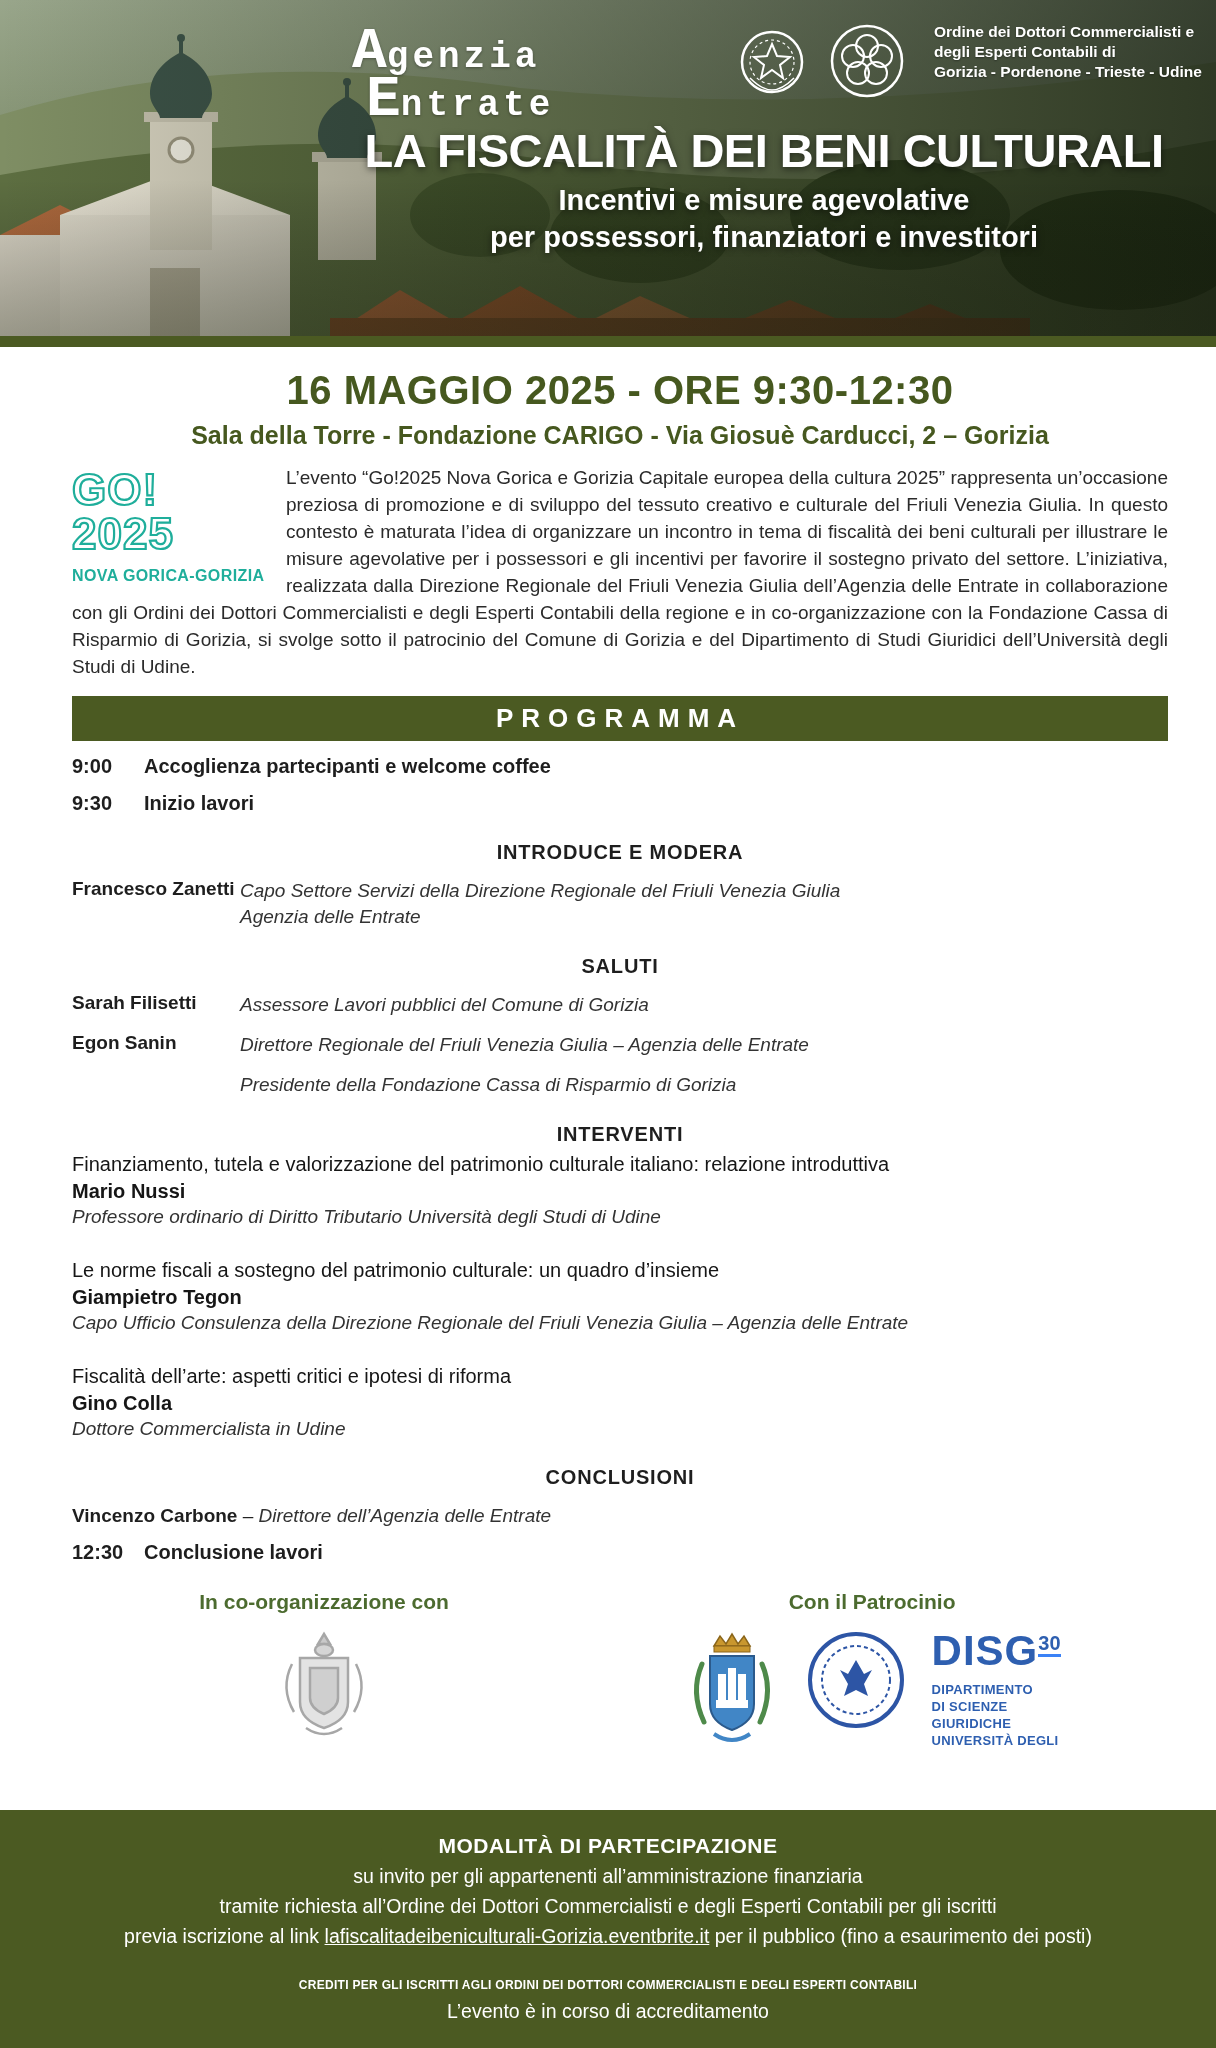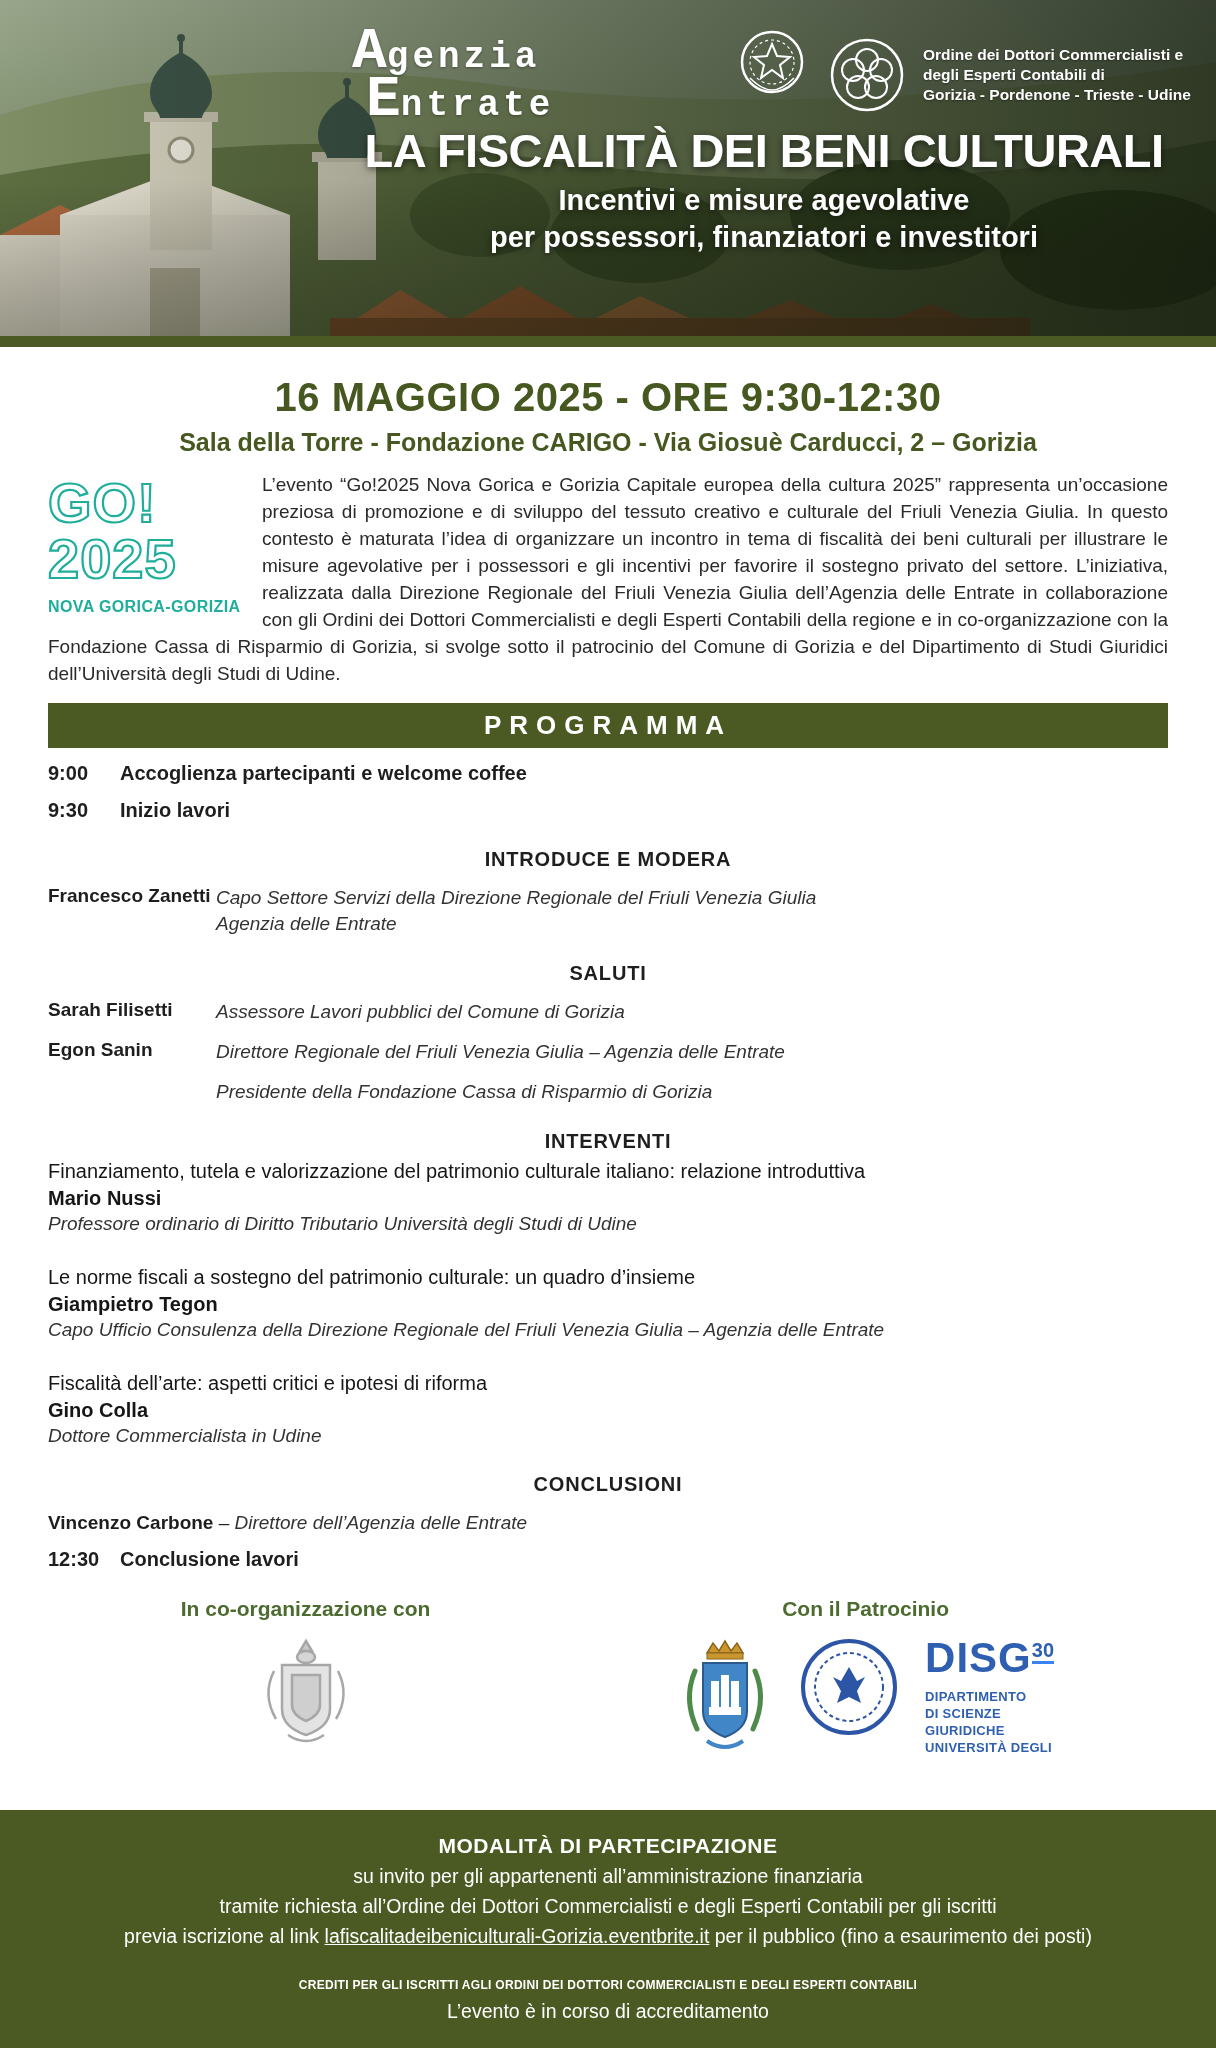--- a/index.html
+++ b/index.html
@@ -9,34 +9,34 @@
   
   .hero{position:relative;height:336px;flex:0 0 auto;border-bottom:11px solid #4b5a22;overflow:hidden;}
   .hero svg.photo{position:absolute;inset:0;width:100%;height:100%;display:block;}
   .hero-logos{position:absolute;top:0;left:0;right:0;height:120px;}
   .ae-logo{position:absolute;left:352px;top:28px;color:#fff;font-family:"Liberation Mono",monospace;font-weight:bold;line-height:0.82;text-shadow:0 1px 3px rgba(0,0,0,.35);}
   .ae-row{white-space:nowrap;}
   .ae-big{font-size:58px;}
   .ae-rest{font-size:36px;letter-spacing:4px;}
   .ae-row2{margin-left:14px;}
   .emblem{position:absolute;left:736px;top:26px;}
-  .odcec{position:absolute;left:828px;top:36px;display:flex;align-items:center;gap:17px;}
+  .odcec{position:absolute;left:828px;top:22px;display:flex;gap:28px;}
   .odcec-text{color:#fff;font-size:15.5px;font-weight:bold;line-height:1.3;text-shadow:0 1px 2px rgba(0,0,0,.4);}
   .hero-titles{position:absolute;left:340px;width:848px;top:126px;text-align:center;color:#fff;text-shadow:0 2px 7px rgba(0,0,0,.55);}
   .hero-title{font-size:47px;font-weight:bold;letter-spacing:-0.5px;line-height:1.05;}
   .hero-sub{font-size:29px;font-weight:bold;line-height:1.2;margin-top:8px;}
   .hero-sub div{margin-top:2px;}
 
   
-  .main{flex:1 1 auto;padding:12px 48px;overflow:hidden;}
+  .main{flex:1 1 auto;padding:5px 48px;overflow:hidden;margin-left:24px;}
   .date-line{margin-top:16px;text-align:center;color:#46581f;font-size:40px;font-weight:bold;letter-spacing:0.5px;}
   .loc-line{margin-top:8px;text-align:center;color:#46581f;font-size:25px;font-weight:bold;}
   .intro{margin-top:14px;font-size:19px;line-height:27px;text-align:justify;color:#2a2a2a;}
   .go-logo{float:left;width:196px;margin:4px 18px 2px 0;text-align:left;}
-  .go-word{font-size:56px;font-weight:800;color:#1fae9b;-webkit-text-fill-color:#ffffff;-webkit-text-stroke:2.2px #1fae9b;letter-spacing:1px;line-height:1;}
+  .go-word{font-size:44px;font-weight:800;color:#1fae9b;-webkit-text-fill-color:#ffffff;-webkit-text-stroke:2.2px #1fae9b;letter-spacing:1px;line-height:1;}
   .go-sub{font-size:16px;font-weight:bold;color:#1fae9b;letter-spacing:0.4px;margin-top:6px;}
   .prog-bar{clear:both;margin-top:16px;background:#4b5a22;color:#fff;height:45px;display:flex;align-items:center;justify-content:center;font-size:26px;font-weight:bold;letter-spacing:8px;}
   .sched{display:flex;margin-top:14px;font-size:20px;font-weight:bold;color:#1e1e1e;}
   .sched .t{width:58px;flex:0 0 auto;}
   .sched .l{margin-left:14px;}
   .sec-head{margin-top:26px;text-align:center;font-size:20px;font-weight:bold;letter-spacing:0.8px;color:#1e1e1e;}
   .speaker{display:flex;margin-top:14px;font-size:19px;}
   .speaker .name{width:168px;flex:0 0 auto;font-weight:bold;color:#1e1e1e;}
   .speaker .role{font-style:italic;color:#333;line-height:1.35;}
   .speaker.noname .role{margin-left:168px;}

